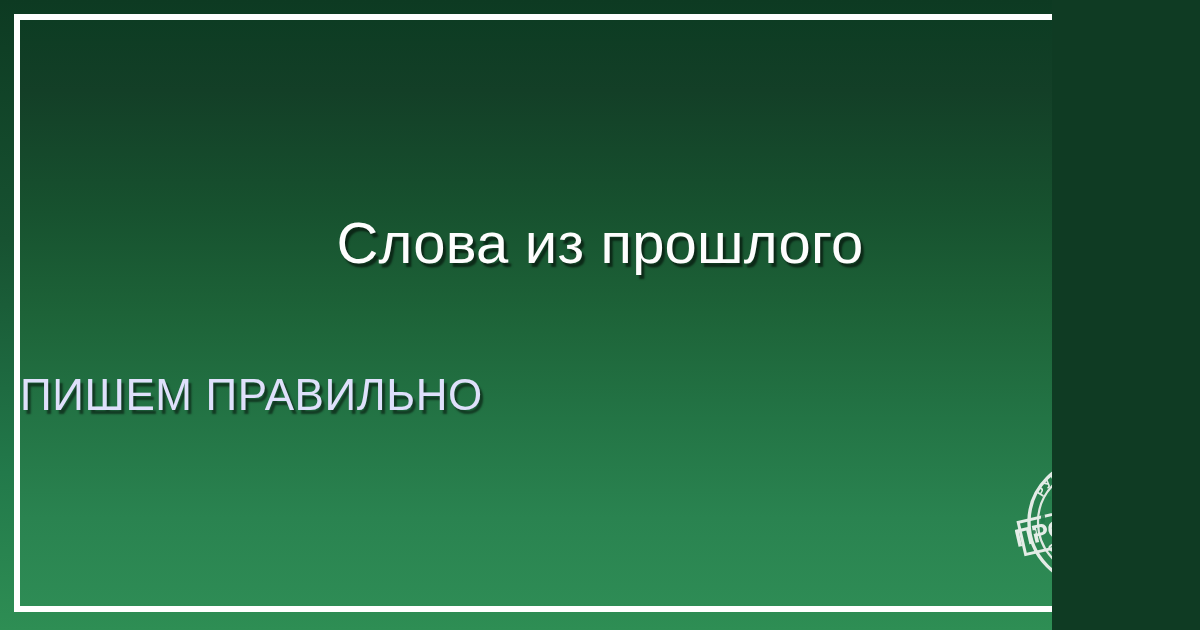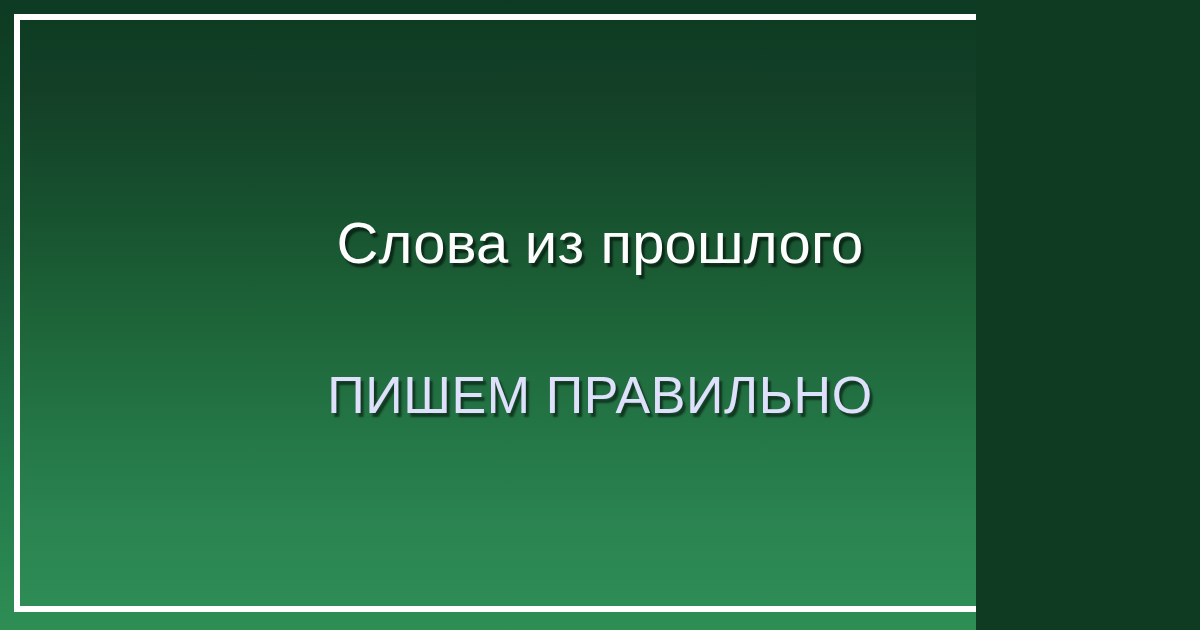--- a/index.html
+++ b/index.html
@@ -9,21 +9,21 @@
   }
   body {
     width: 1200px;
     height: 630px;
     overflow: hidden;
     font-family: "Liberation Sans", sans-serif;
   }
 
   #banner {
     position: relative;
-    width: 976px;
+    width: 1052px;
     height: 630px;
     background: #15402a;
     overflow: hidden;
   }
 
   
   #outer-bg {
     position: absolute;
     inset: 0;
     background: linear-gradient(180deg, #0d3a22 0%, #16built 0%, #1a6a3c 55%, #2a8a50 100%);
@@ -74,22 +74,22 @@
     letter-spacing: 0.2px;
     text-shadow: 3px 4px 2px rgba(0, 0, 0, 0.55);
     white-space: nowrap;
   }
 
   #subtitle {
     position: absolute;
     left: 0;
     right: 0;
     top: 352px;
-    text-align: center;
-    font-size: 52px;
+    text-align: left;
+    font-size: 44px;
     line-height: 46px;
     font-weight: 400;
     color: #dfe0fb;
     letter-spacing: 0.6px;
     text-shadow: 3px 4px 2px rgba(0, 0, 0, 0.5);
     white-space: nowrap;
   }
 
   
   #stamp {

